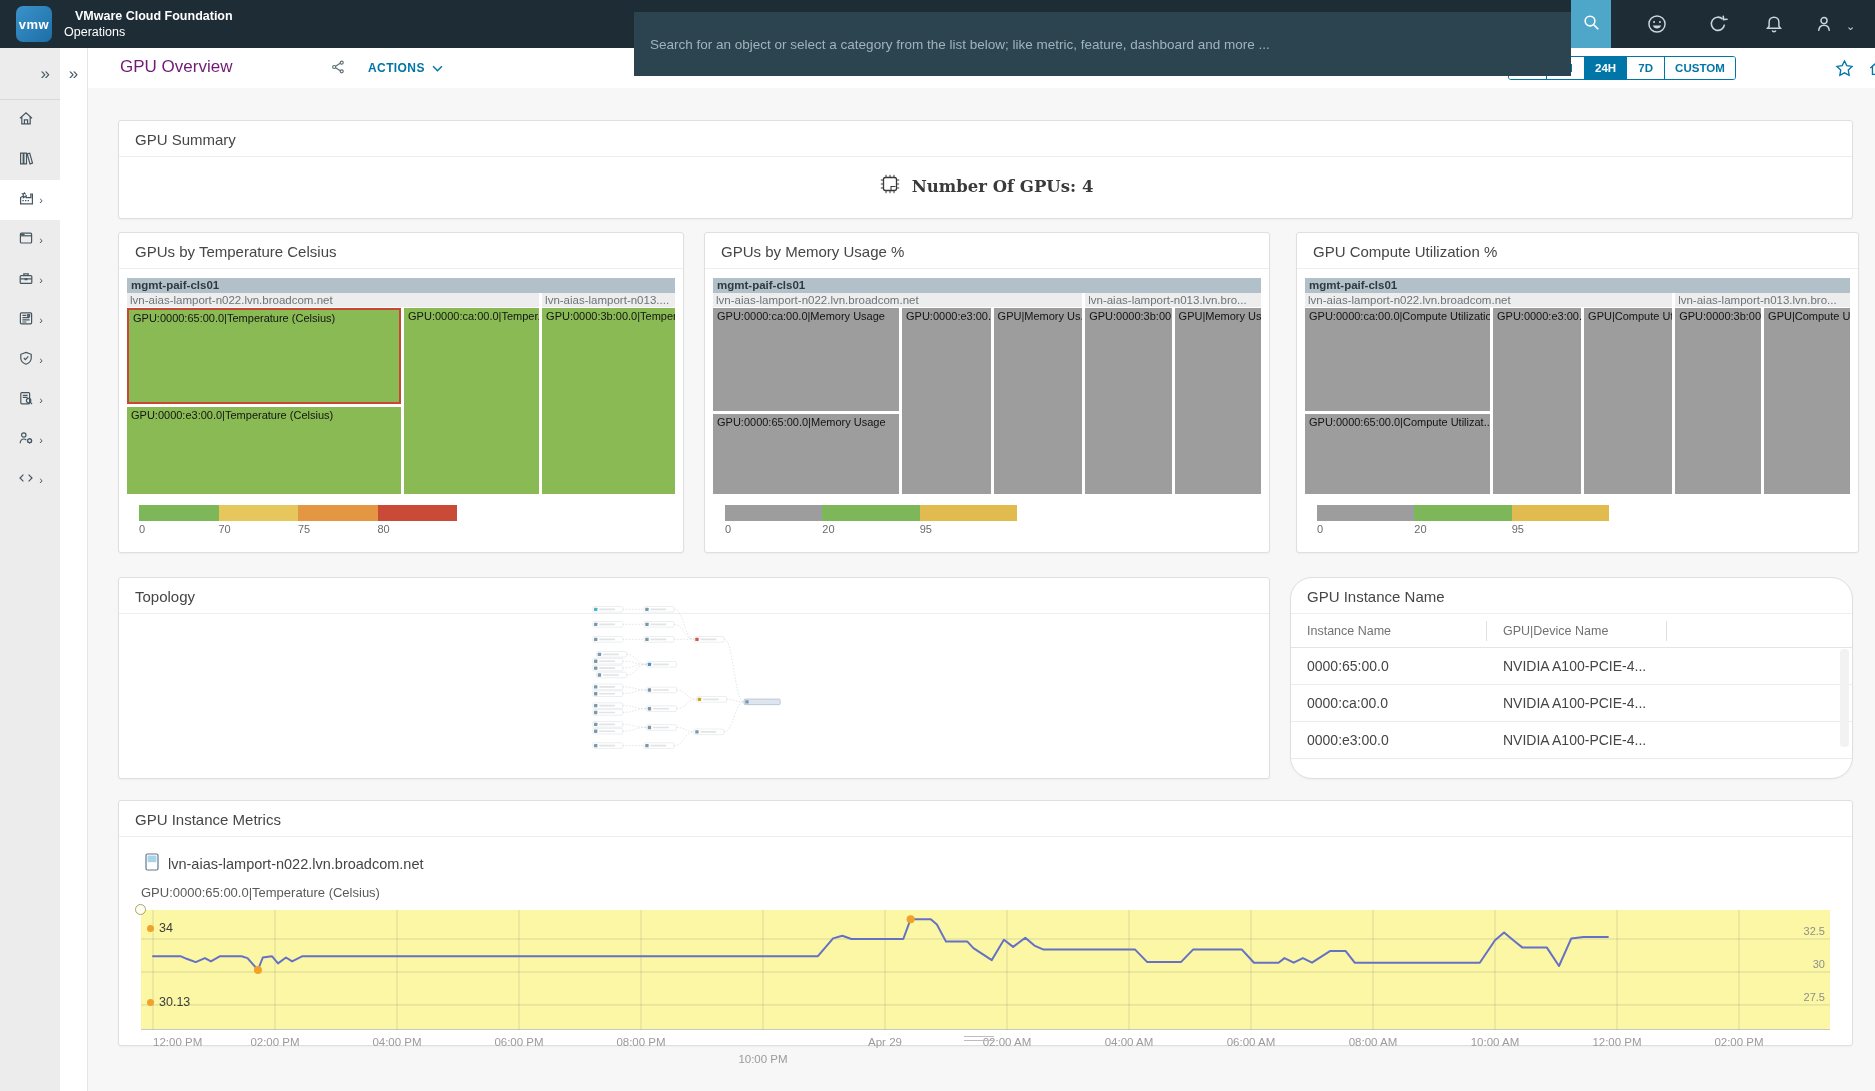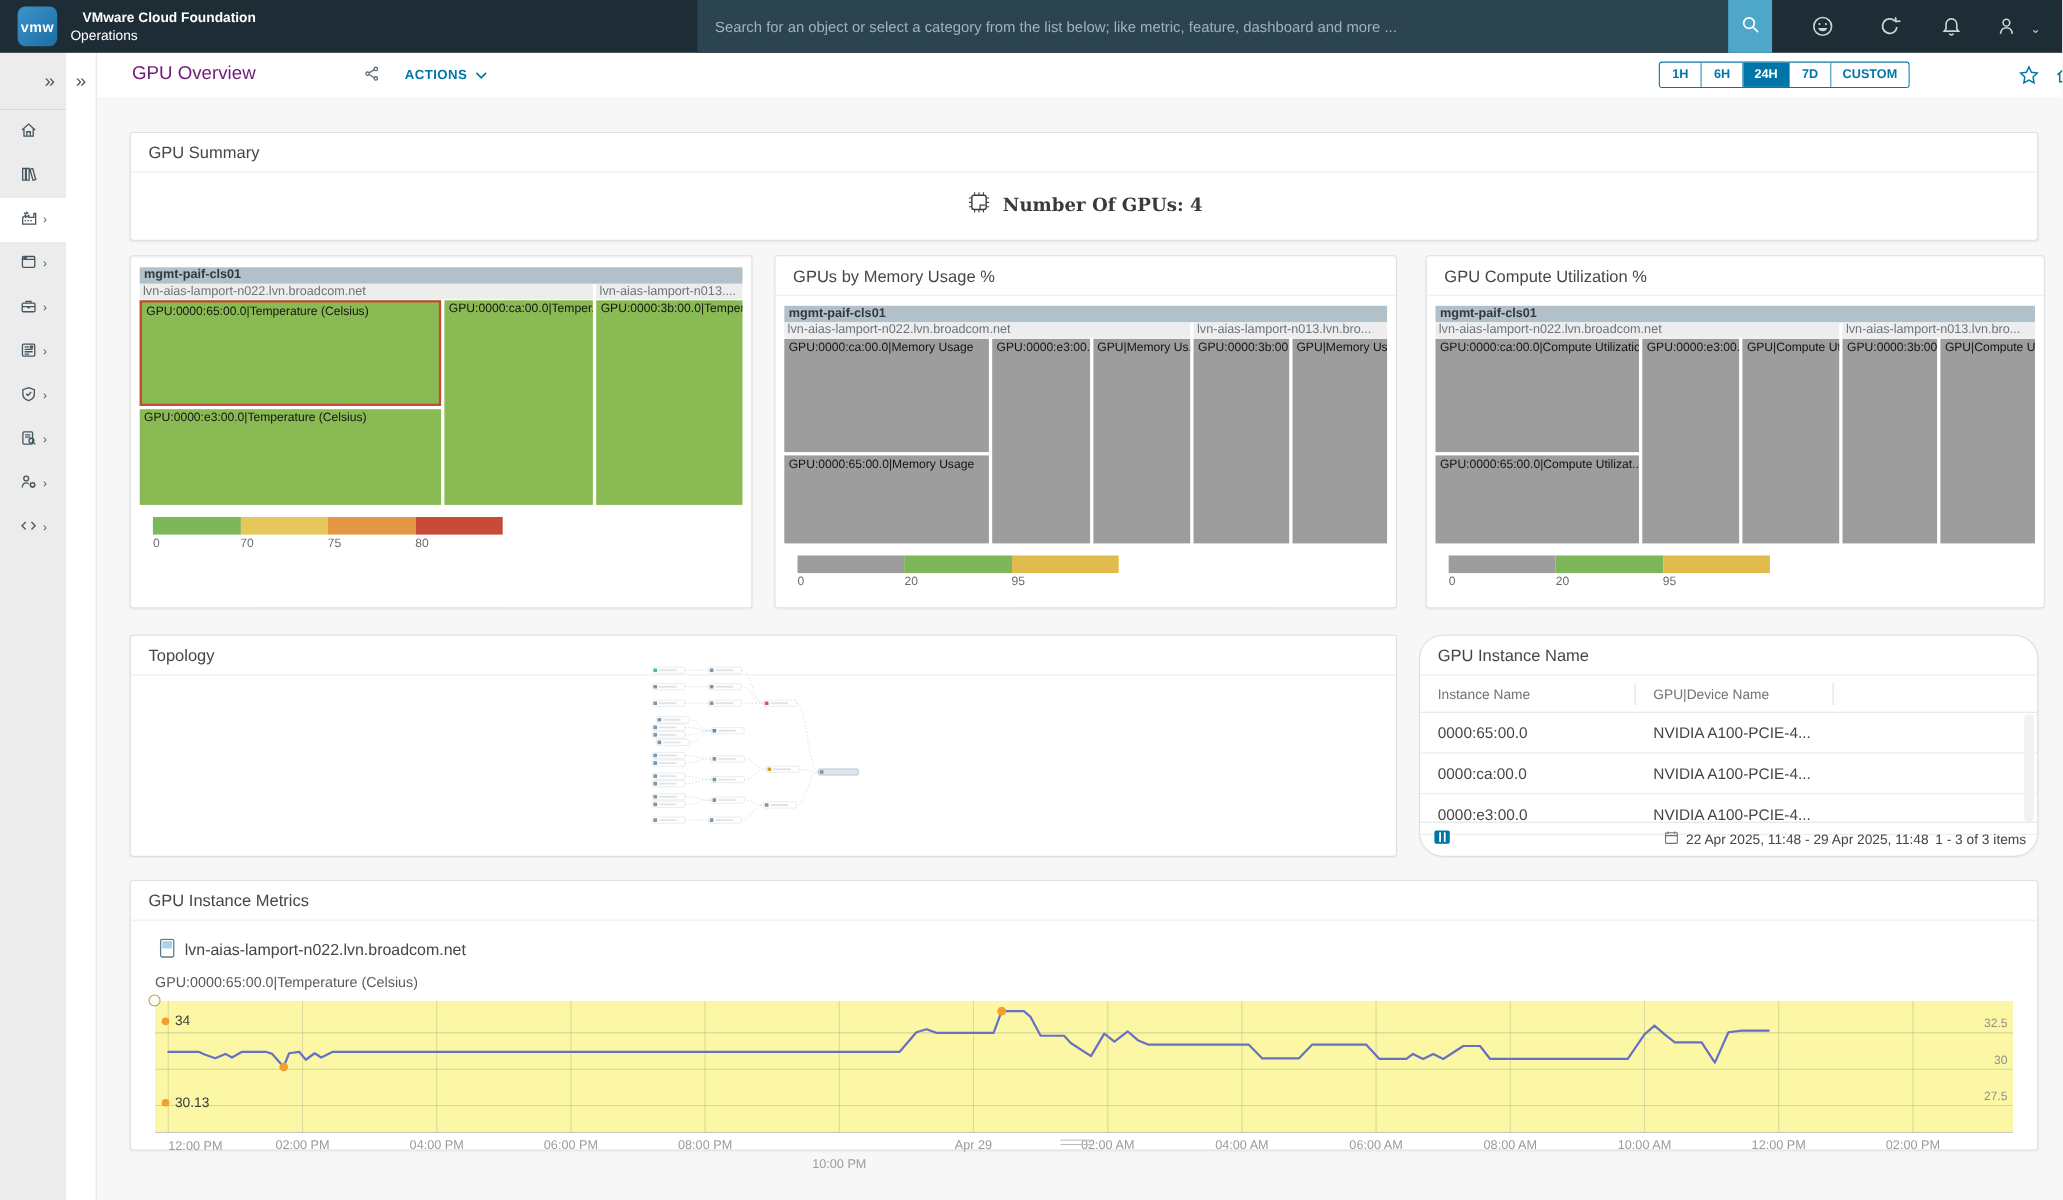--- a/index.html
+++ b/index.html
@@ -7,22 +7,22 @@
   #app { position:relative; width:1875px; height:1091px; overflow:hidden; background:#f7f7f7; }
 
   
   .topbar { position:absolute; left:0; top:0; width:1875px; height:48px; background:#1d2c35; z-index:30; }
   .logo { position:absolute; left:16px; top:6px; width:36px; height:36px; border-radius:7px;
           background:linear-gradient(135deg,#3a93c9,#1d6ea6); color:#fff; font-weight:bold; font-size:13px;
           display:flex; align-items:center; justify-content:center; letter-spacing:.5px; }
   .brand { position:absolute; left:64px; top:8px; color:#fff; font-size:12.5px; line-height:16px; }
   .brand b { font-weight:bold;margin-left:11px; }
   .search-wrap { position:absolute; left:634px; top:0; width:977px; height:48px; display:flex; }
-  .search-input { flex:1; height:48px; background:#2c4450; border:none; outline:none; color:#ffffff;
-                  font-size:13.5px; padding:0 16px; font-family:"Liberation Sans", sans-serif; }
+  .search-input { flex:1; height:64px; background:#2c4450; border:none; outline:none; color:#ffffff;
+                  font-size:13.5px; padding:0 16px; font-family:"Liberation Sans", sans-serif;margin-top:12px; }
   .search-input::placeholder { color:#9fb3bc; }
   .search-btn { width:40px; height:48px; background:#4ea7c9; border:none; display:flex; align-items:center; justify-content:center; cursor:pointer; }
   .tb-icon { position:absolute; top:12px; width:24px; height:24px; color:#c9d6dc; display:flex; align-items:center; justify-content:center; }
   .tb-caret { position:absolute; top:20px; color:#c9d6dc; font-size:11px; }
 
   
   .sidebar { position:absolute; left:0; top:48px; width:60px; height:1043px; background:#ececec; z-index:20; }
   .sidebar-head { height:52px; border-bottom:1px solid #d8d8d8; display:flex; align-items:center; justify-content:flex-end; padding-right:10px; color:#4a5a64; font-size:17px; cursor:pointer; }
   .side-item { height:40px; display:flex; align-items:center; justify-content:center; gap:4px; color:#46565f; cursor:pointer; }
   .side-item.sel { background:#fff; }
@@ -276,20 +276,21 @@
           <rect x="5.5" y="5.5" width="13" height="13" rx="2"></rect>
           <path d="M13 18.5v-4h4.5" stroke-width="1.1"></path>
           <path d="M8 2.8v2.2M12 2.8v2.2M16 2.8v2.2M8 19v2.2M12 19v2.2M16 19v2.2M2.8 8h2.2M2.8 12h2.2M2.8 16h2.2M19 8h2.2M19 12h2.2M19 16h2.2" stroke-width="1"></path>
         </svg>
       </span>
       <span class="count-label">Number Of GPUs: 4</span>
     </div>
   </section>
 
   <section class="panel" style="left:118px; top:232px; width:566px; height:321px;">
+    <div class="panel-title">GPUs by Temperature Celsius</div>
     <div class="pdiv"></div>
     <div class="hm">
         <div class="hm-cluster">mgmt-paif-cls01</div>
         <div class="hm-hosts">
           <div class="hm-host" style="flex: 3.1 1 0%;">
             <div class="hm-hostname">lvn-aias-lamport-n022.lvn.broadcom.net</div>
             <div class="hm-cols">
               <div class="hm-col" style="flex: 2.03 1 0%;">
                 <div class="hm-cell sel" style="flex: 1.05 1 0%; background: rgb(138, 186, 83);">GPU:0000:65:00.0|Temperature (Celsius)</div>
                 <div class="hm-cell" style="flex: 1 1 0%; background: rgb(138, 186, 83);">GPU:0000:e3:00.0|Temperature (Celsius)</div>
@@ -545,39 +546,20 @@
         <div class="t-row">
           <div class="t-cell t-col1">0000:ca:00.0</div>
           <div class="t-cell t-col2">NVIDIA A100-PCIE-4...</div>
         </div>
         <div class="t-row">
           <div class="t-cell t-col1">0000:e3:00.0</div>
           <div class="t-cell t-col2">NVIDIA A100-PCIE-4...</div>
         </div>
       </div>
     <div class="t-scroll"></div>
-    <div class="t-foot">
-      <div style="margin-left:12px">
-        <svg width="16" height="16" viewBox="0 0 16 16">
-          <rect x="1" y="2" width="14" height="12" rx="1.5" fill="#0076a8"></rect>
-          <rect x="5.4" y="3.6" width="1.6" height="8.8" fill="#fff"></rect>
-          <rect x="9.6" y="3.6" width="1.6" height="8.8" fill="#fff"></rect>
-        </svg>
-      </div>
-      <div class="t-foot-right">
-        <span>
-          <svg width="15" height="15" viewBox="0 0 18 18" fill="none" stroke="#717171" stroke-width="1.2">
-            <rect x="2.6" y="3.6" width="12.8" height="11.6" rx="1"></rect>
-            <path d="M5.4 2.2v2.8M12.6 2.2v2.8M2.6 6.8h12.8"></path>
-          </svg>
-        </span>
-        <span>22 Apr 2025, 11:48 - 29 Apr 2025, 11:48</span>
-        <span>1 - 3 of 3 items</span>
-      </div>
-    </div>
   </section>
 
   <section class="panel" style="left:118px; top:800px; width:1735px; height:246px;">
     <div class="panel-title">GPU Instance Metrics</div>
     <div class="pdiv"></div>
     <div class="host-row">
       <span>
         <svg width="14" height="18" viewBox="0 0 14 18">
           <rect x="1" y="1" width="12" height="16" rx="1.5" fill="#fff" stroke="#60798a" stroke-width="1.2"></rect>
           <rect x="2.6" y="2.6" width="8.8" height="6.6" fill="#a8d3e8"></rect>

